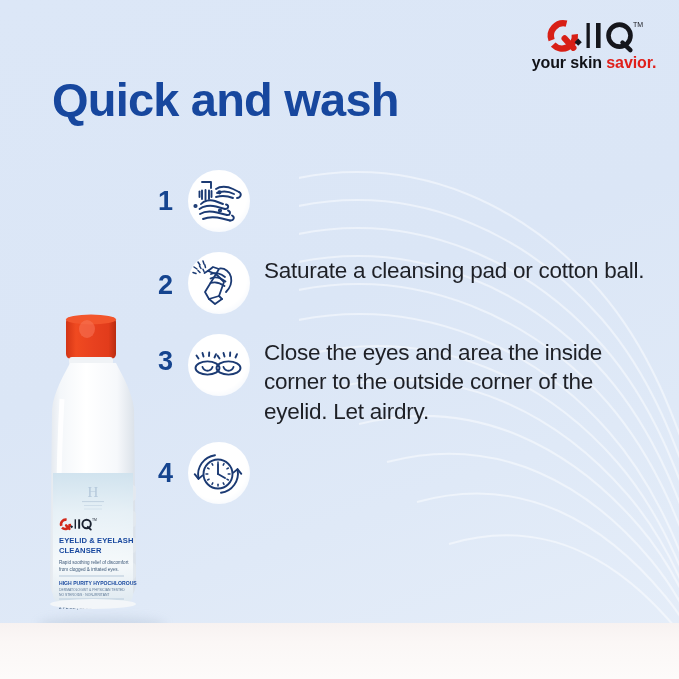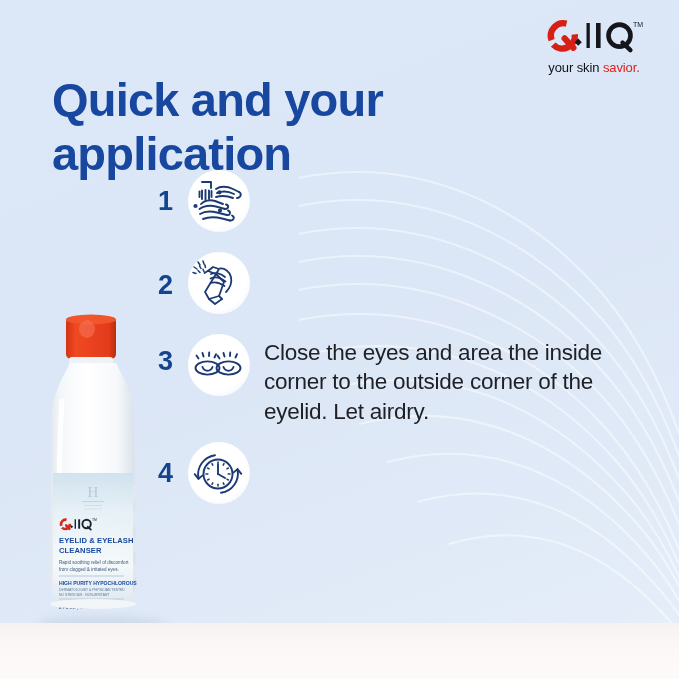--- a/index.html
+++ b/index.html
@@ -59,23 +59,23 @@
     user-select: none;
   }
   .logo-mark {
     display: flex;
     align-items: flex-start;
     justify-content: center;
     height: 36px;
   }
   .logo-mark svg { display:block; }
   .logo-tag {
-    margin-top: 6px;
-    font-size: 13px;
-    font-weight: 400;
+    margin-top: 0;
+    font-size: 16px;
+    font-weight: 700;
     letter-spacing: -0.1px;
     color: #111217;
     white-space: nowrap;
   }
   .logo-tag .accent { color: #e0201b; }
   
   .headline {
     position: absolute;
     left: 52px;
     top: 42px;
@@ -193,22 +193,21 @@
         </g>
         <path d="M 78.5 24.6 L 86.4 32.2" stroke="#15161c" stroke-width="4.4" stroke-linecap="round"></path>
 
         <text x="89" y="9" font-family="Liberation Sans, sans-serif" font-size="7" fill="#15161c">TM</text>
       </svg>
     </div>
     <div class="logo-tag"><span>your skin </span><span class="accent">savior.</span></div>
   </div>
 
   <h1 class="headline">
-    <span>Quick and your</span><br>
-    <span>application</span>
+    <span>Quick and wash</span><br>
   </h1>
 
   <div class="steps">
 
     <div class="step step-1">
       <div class="step-num">1</div>
       <div class="step-icon">
         <div class="disc"></div>
         <svg width="58" height="58" viewBox="0 0 58 58" aria-hidden="true">
           <g fill="none" stroke="#1b3a73" stroke-width="1.9" stroke-linecap="round" stroke-linejoin="round">
@@ -269,20 +268,21 @@
 
             <path d="M 31 13.5 C 36 13, 41 17, 42 22 C 43 27, 41 33, 37 37"></path>
 
             <path d="M 19.5 15.5 L 15.5 18"></path>
 
             <path d="M 20 44 L 26 49 L 33 44"></path>
             <path d="M 30 41 L 33 44"></path>
           </g>
         </svg>
       </div>
+      <div class="step-text">Saturate a cleansing pad or cotton ball.</div>
     </div>
 
     <div class="step step-3">
       <div class="step-num">3</div>
       <div class="step-icon">
         <div class="disc"></div>
         <svg width="58" height="58" viewBox="0 0 58 58" aria-hidden="true">
           <g fill="none" stroke="#1b3a73" stroke-width="1.9" stroke-linecap="round" stroke-linejoin="round">
 
             <ellipse cx="18.5" cy="31" rx="12" ry="6.6"></ellipse>

